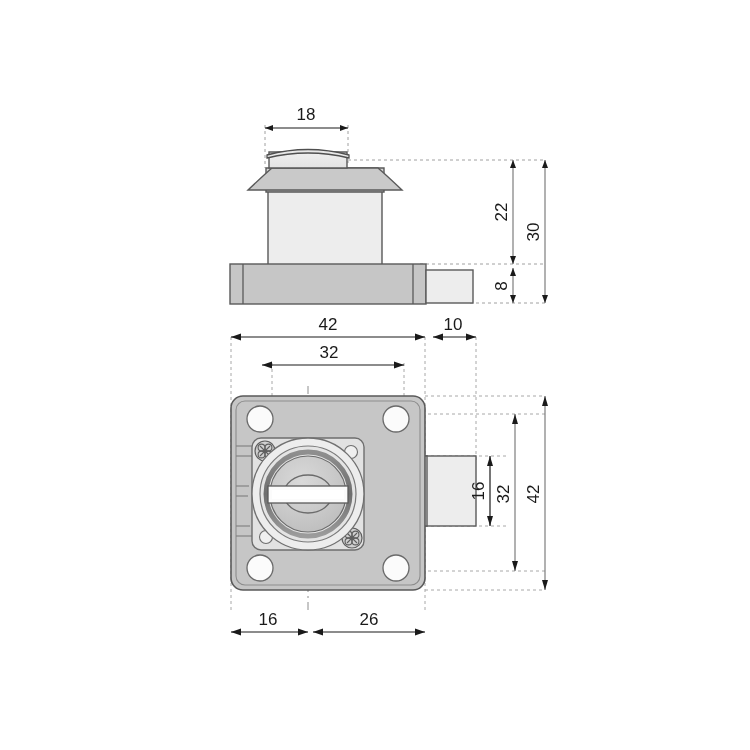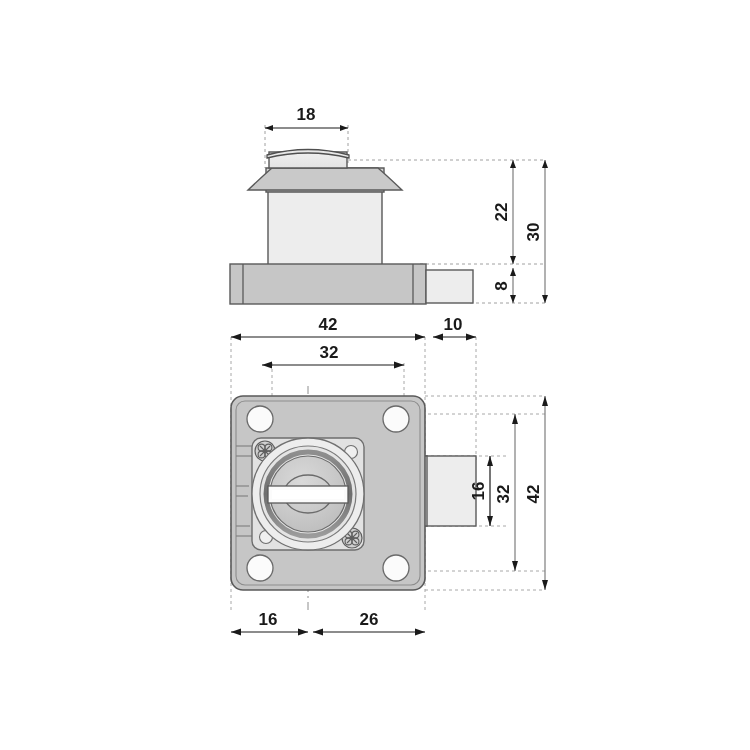--- a/index.html
+++ b/index.html
@@ -11,21 +11,20 @@
   body {
     width: 750px;
     height: 750px;
     font-family: "Liberation Sans", sans-serif;
     overflow: hidden;
   }
   #drawing-root {
     position: relative;
     width: 636px;
     height: 750px;
-    font-weight: bold;
   }
   svg {
     display: block;
   }
   .dim-text {
     font-family: "Liberation Sans", sans-serif;
     font-size: 17px;
     fill: #1a1a1a;
   }
   .dim-text-v {

